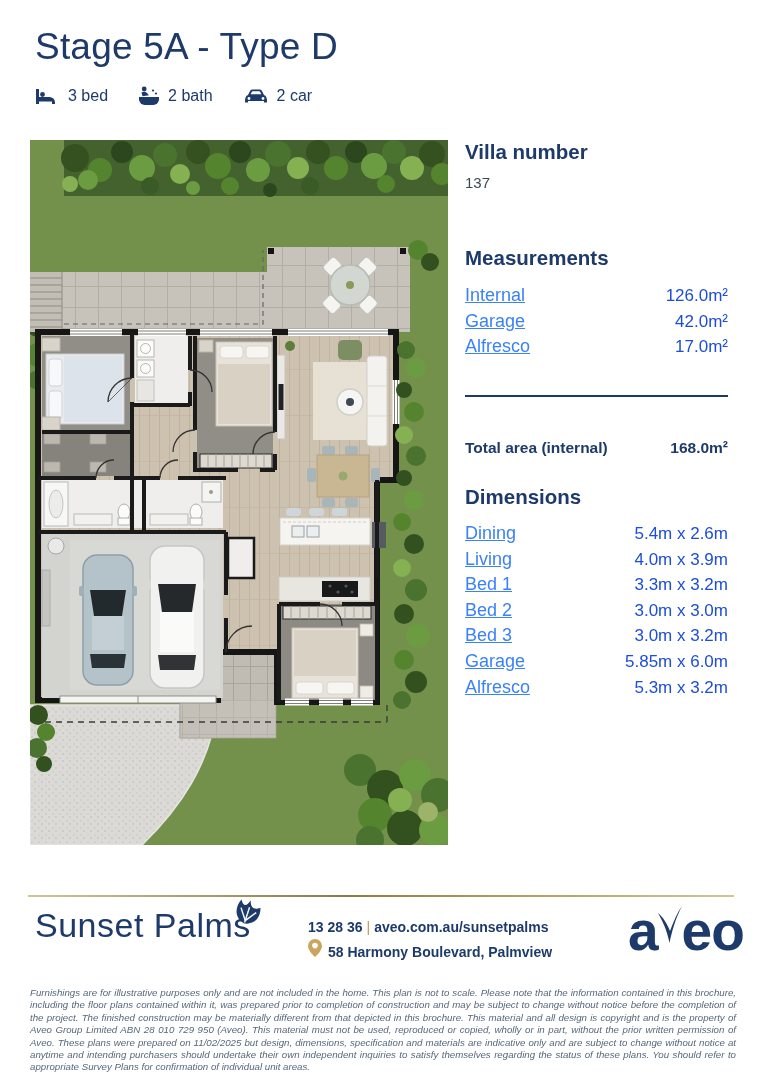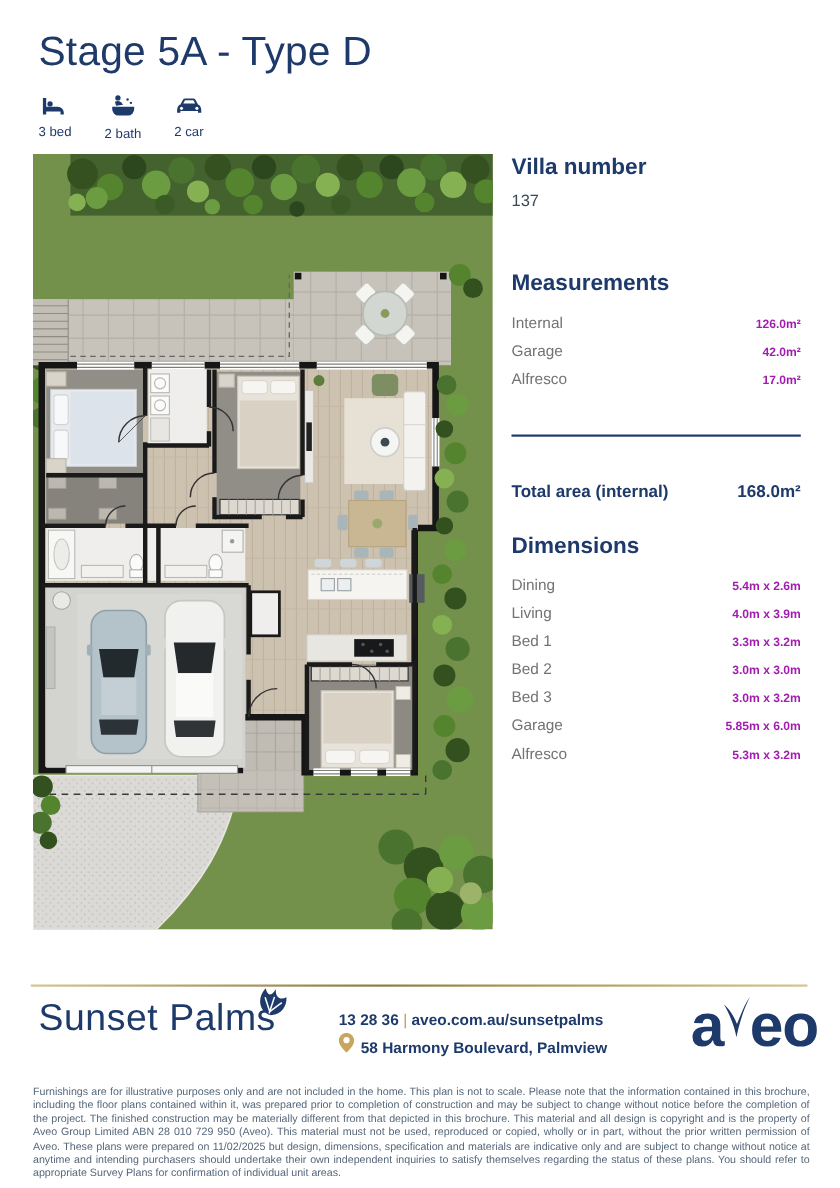--- a/index.html
+++ b/index.html
@@ -1,51 +1,51 @@
 <!DOCTYPE html>
 <html><head>
 <meta charset="utf-8">
 <style>
   html,body{margin:0;padding:0;background:#ffffff;}
   .page{position:relative;width:764px;height:1080px;background:#fff;overflow:hidden;
         font-family:"Liberation Sans", sans-serif;color:#1d3a6b;}
   
   .title{position:absolute;left:35px;top:26px;font-size:37px;font-weight:500;letter-spacing:.2px;color:#1d3a6b;}
   .specs{position:absolute;left:35px;top:86px;display:flex;align-items:center;gap:30px;}
-  .spec{display:flex;align-items:center;gap:8px;font-size:12px;color:#1d3a6b;flex-direction:column;}
+  .spec{display:flex;align-items:center;gap:8px;font-size:16px;color:#1d3a6b;}
   .spec svg{display:block;}
   
   .plan{position:absolute;left:30px;top:140px;width:418px;height:705px;}
   
   .side{position:absolute;left:465px;top:138px;width:263px;}
   .h2{position:absolute;left:0;font-size:20.5px;font-weight:bold;color:#1d3a6b;}
   .val-plain{position:absolute;left:0;font-size:15px;color:#3c4856;}
   .rows{position:absolute;left:0;width:263px;}
   .r{display:flex;justify-content:space-between;align-items:baseline;height:25.6px;}
-  .r .lab{font-size:14px;color:#737373;}
-  .r .val{font-size:11px;font-weight:bold;color:#a21caf;}
+  .r .lab{font-size:18px;color:#3b82f6;text-decoration:underline;}
+  .r .val{font-size:17px;font-weight:normal;color:#1d4ed8;}
   .divider{position:absolute;left:0;width:263px;border-top:2px solid #1d3a6b;}
   .total{position:absolute;left:0;width:263px;display:flex;justify-content:space-between;margin-top:24px;}
   .total span{font-size:15.5px;font-weight:bold;color:#1d3a6b;}
   
   .goldline{position:absolute;left:28px;top:895px;width:706px;height:2px;
             background:linear-gradient(to right,#d3c493,#8d7b46 45%,#a6934f 60%,#d3c493);}
   .brand{position:absolute;left:35px;top:906px;}
   .brand-name{font-size:34px;color:#1d3a6b;letter-spacing:.5px;position:relative;text-align:right;}
   .brand-leaf{position:absolute;left:196px;top:-10px;}
   .brand-tag{font-size:14.5px;color:#1d3a6b;margin-top:1px;letter-spacing:.4px;}
   .contact{position:absolute;left:308px;top:915px;font-size:14px;font-weight:bold;color:#1d3a6b;line-height:24px;}
   .contact .pipe{color:#b89a5a;font-weight:normal;padding:0 4px;}
   .contact .line2{display:flex;align-items:center;gap:6px;}
   .aveo{position:absolute;left:628px;top:905px;display:flex;align-items:flex-end;color:#1d3a6b;}
   .aveo .t{font-size:55px;font-weight:bold;letter-spacing:-1px;line-height:52px;}
   .aveo svg{margin:0 -1px 6px -1px;}
   
   .disclaimer{position:absolute;left:30px;top:987px;width:706px;font-size:9.7px;line-height:12.4px;
-              color:#56677a;text-align:justify;}
+              color:#56677a;text-align:justify;font-style:italic;}
 </style>
 </head>
 <body>
 
 <div class="page">
 
   <div class="title">Stage 5A - Type D</div>
   <div class="specs">
     <div class="spec">
       <span>

